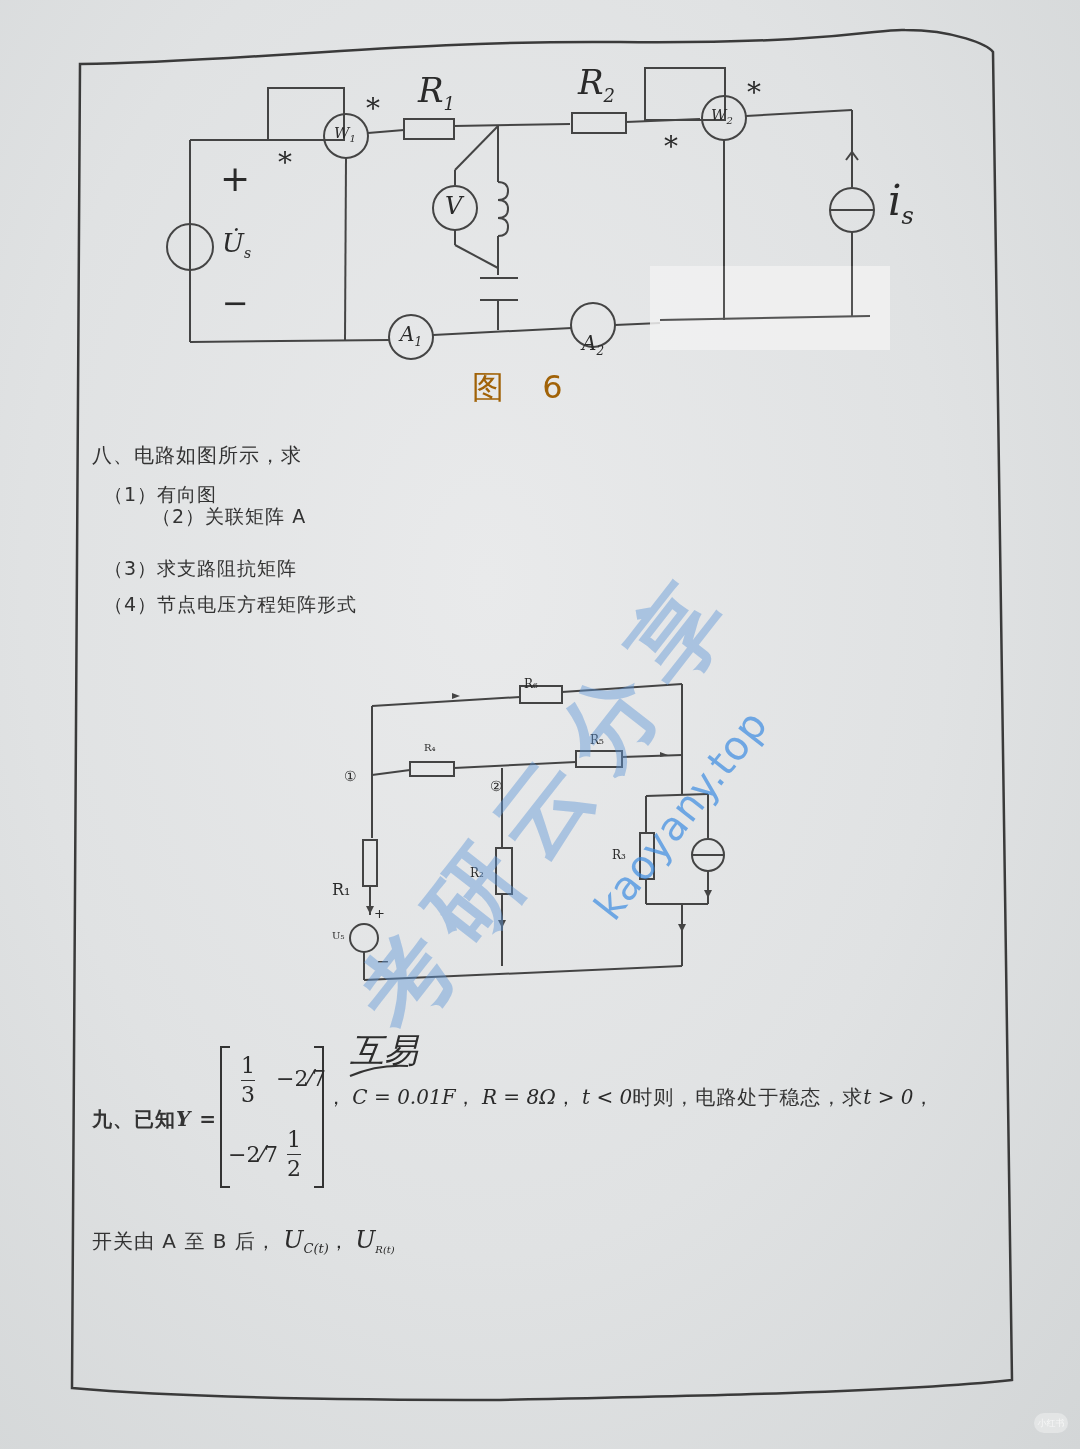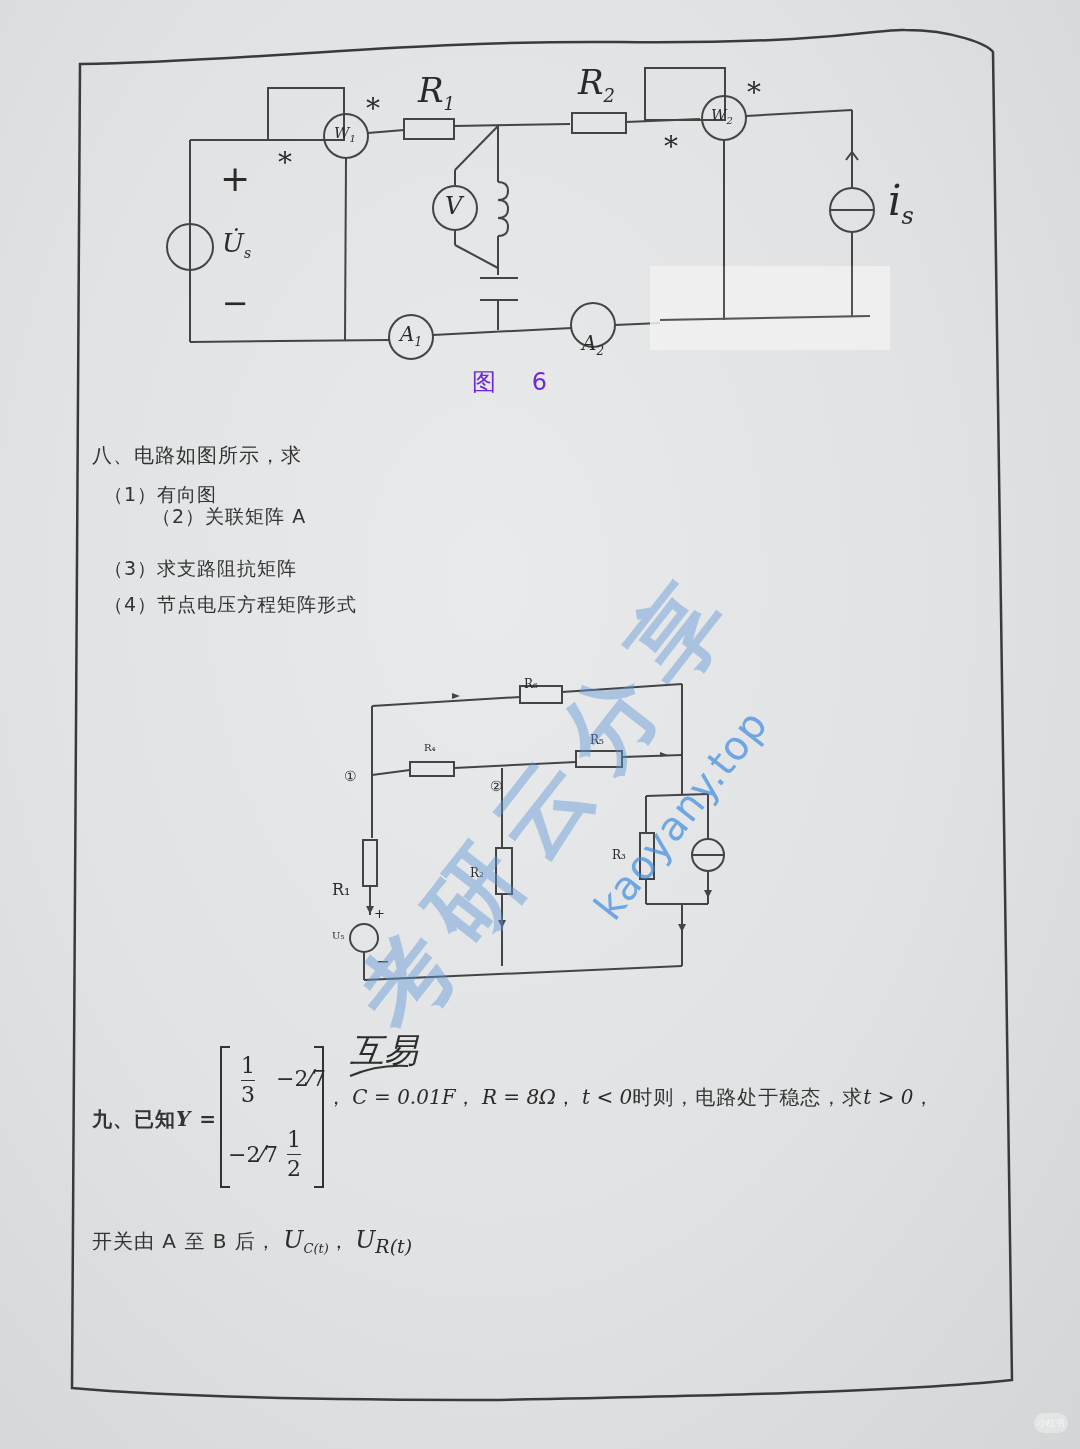--- a/index.html
+++ b/index.html
@@ -12,21 +12,21 @@
   }
   .page-bg {
     position: absolute; left: 0; top: 0; width: 1080px; height: 1449px;
     background: radial-gradient(ellipse at 45% 40%, #e9eaeb 0%, #e0e2e3 55%, #d3d6d7 100%);
   }
   svg.frame { position: absolute; left: 0; top: 0; }
   .abs { position: absolute; }
   .cn { font-family: "DejaVu Sans", sans-serif; color: #333; letter-spacing: 1px; }
   .q8-title { left: 92px; top: 442px; font-size: 20px; }
   .q8-item { left: 104px; font-size: 19px; }
-  .fig-caption { left: 472px; top: 366px; font-size: 24px; font-family: "DejaVu Sans", sans-serif; color: #6d28d9; letter-spacing: 14px; }
+  .fig-caption { left: 472px; top: 366px; font-size: 32px; font-family: "DejaVu Sans", sans-serif; color: #a16207; letter-spacing: 14px; }
   .q9 { font-size: 20px; }
   .mi { font-family: "DejaVu Serif", serif; font-style: italic; }
   .matrix {
     position: absolute; left: 220px; top: 1046px; width: 100px; height: 142px;
     border-left: 2.5px solid #333; border-right: 2.5px solid #333;
   }
   .matrix:before, .matrix:after { content: ""; position: absolute; top: 0; bottom: 0; width: 8px; border-top: 2.5px solid #333; border-bottom: 2.5px solid #333; }
   .matrix:before { left: 0; }
   .matrix:after { right: 0; }
   .cell { position: absolute; width: 40px; text-align: center; font-size: 22px; font-family: "DejaVu Serif", serif; }
@@ -217,19 +217,19 @@
 <div class="abs q9" style="left:326px;top:1084px;white-space:nowrap;">
   <span>，</span>
   <span class="mi">C = 0.01F</span><span>，</span>
   <span class="mi">R = 8Ω</span><span>，</span>
   <span class="mi">t &lt; 0</span><span class="cn">时则，电路处于稳态，求</span><span class="mi">t &gt; 0</span><span>，</span>
 </div>
 
 <div class="abs q9" style="left:92px;top:1226px;white-space:nowrap;">
   <span class="cn">开关由 A 至 B 后，</span>
   <span class="mi" style="font-size:24px">U</span><sub class="mi" style="font-size:13px">C(t)</sub><span>，</span>
-  <span class="mi" style="font-size:24px">U</span><sub class="mi" style="font-size:19px">R(t)</sub>
+  <span class="mi" style="font-size:24px">U</span><sub class="mi" style="font-size:10px">R(t)</sub>
 </div>
 
 <div class="abs watermark-cn" style="left:330px;top:980px;">考研云分享</div>
 <div class="abs watermark-url">kaoyany.top</div>
 
 <div class="abs corner-logo">小红书</div>
 
 </body></html>

